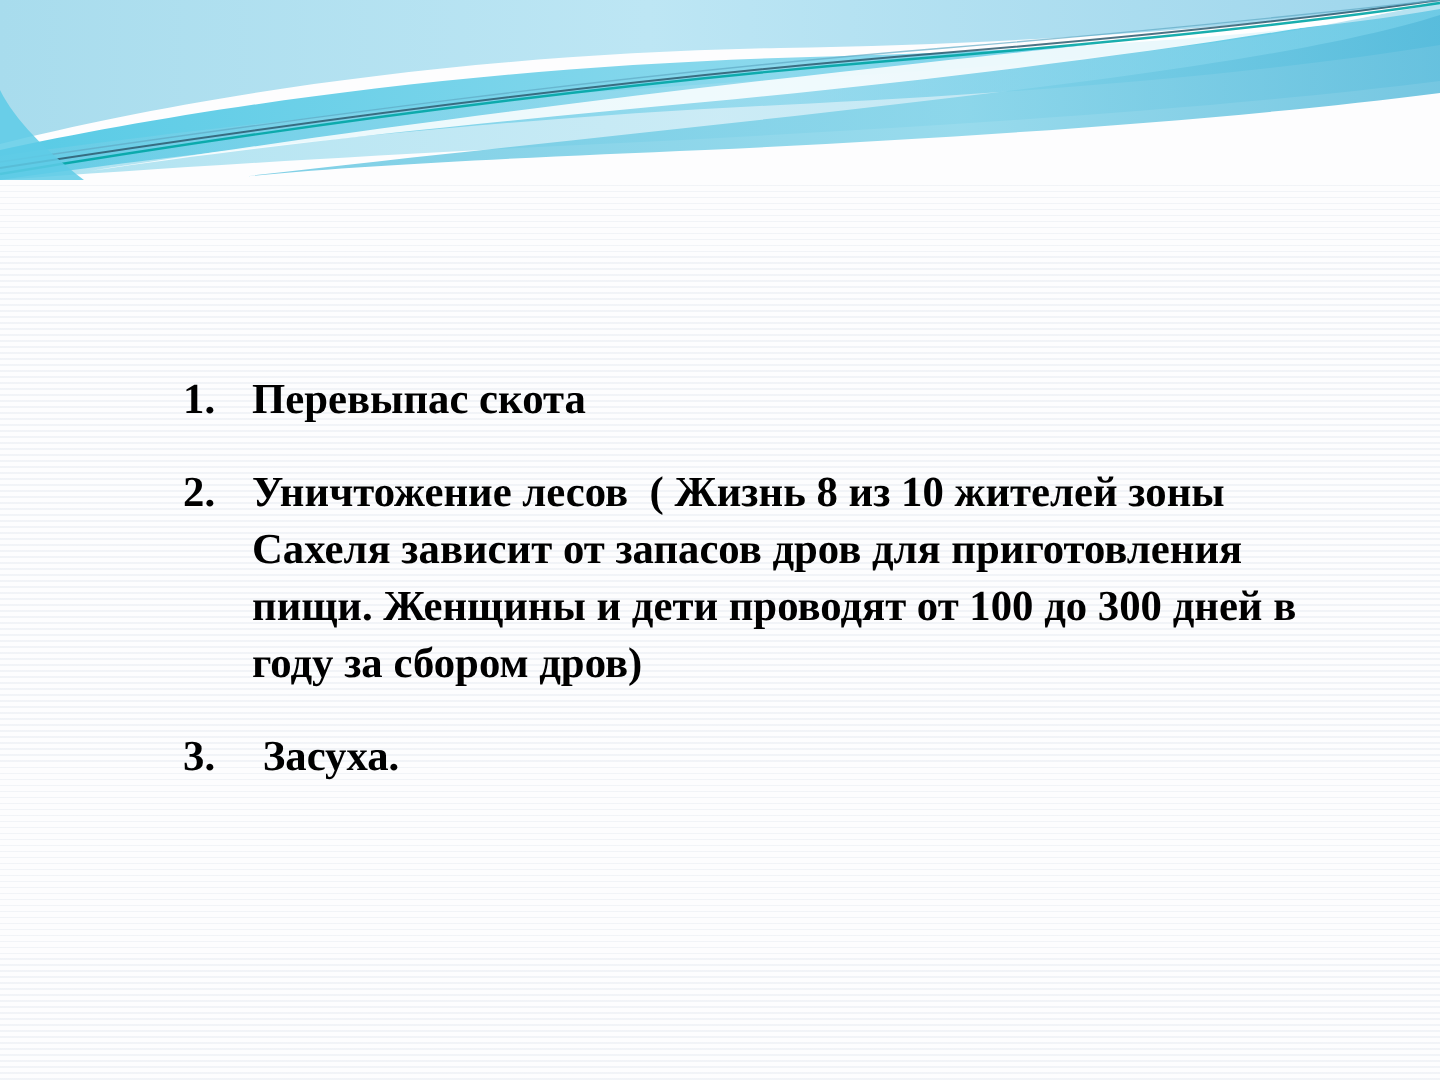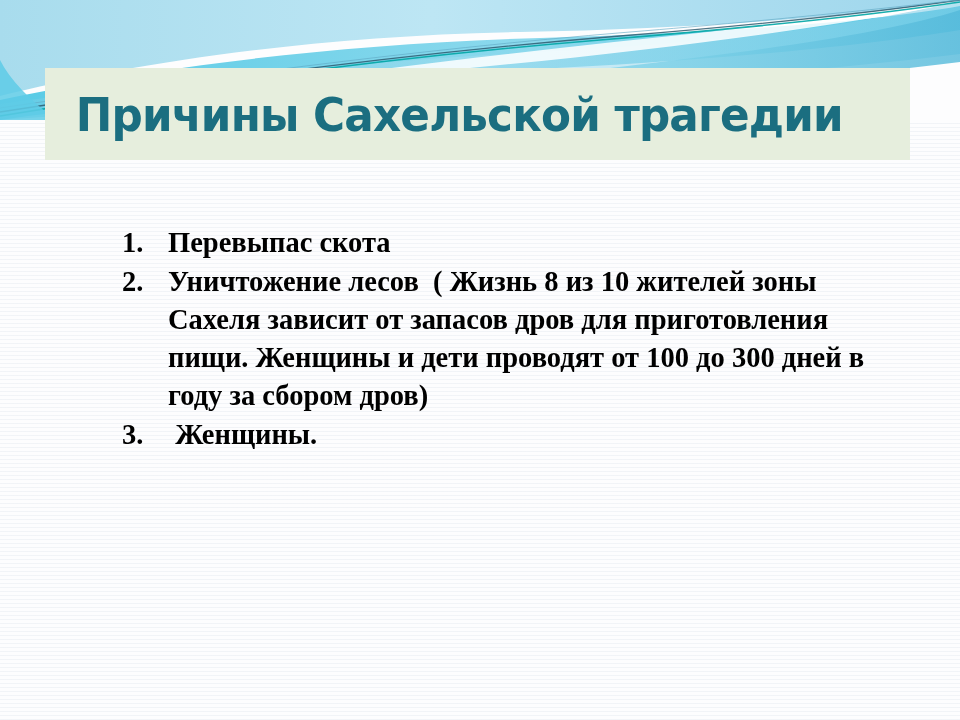--- a/index.html
+++ b/index.html
@@ -112,20 +112,21 @@
     text-align: left;
     font-family: "Liberation Serif", "DejaVu Serif", serif;
     font-weight: bold;
     font-size: 28.5px;
     line-height: 38px;
     color: #000000;
   }
   ol#bullet-list > li .item-text {
     display: block;
     white-space: pre-wrap;
+    margin-top: 24px;
   }
 </style>
 </head>
 <body>
 
 <div id="slide">
 
   <div id="slide-texture"></div>
 
   <div id="wave-banner">
@@ -172,34 +173,31 @@
       <path d="M0,116 C170,88 380,58 600,40 C760,27 880,14 960,2" fill="none" stroke="#00a5a5" stroke-width="1.6" opacity="0.9"></path>
 
       <path d="M0,112 C180,84 400,54 620,36 C780,23 890,10 960,0" fill="none" stroke="#2d5a6e" stroke-width="1.3" opacity="0.85"></path>
 
       <path d="M0,108 C190,80 410,50 630,32 C790,19 895,7 960,0" fill="none" stroke="#5fa9c4" stroke-width="0.9" opacity="0.7"></path>
 
       <path d="M0,60 L0,120 L56,120 C30,100 10,80 0,60 Z" fill="#5ecbe6" opacity="0.85"></path>
     </svg>
   </div>
 
-  <div id="title-band">
-    <h1 id="title-text">Причины Сахельской трагедии</h1>
-  </div>
 
   <div id="content-body">
     <ol id="bullet-list">
       <li>
         <span class="marker">1.</span>
         <span class="item-text">Перевыпас скота</span>
       </li>
       <li>
         <span class="marker">2.</span>
         <span class="item-text">Уничтожение лесов  ( Жизнь 8 из 10 жителей зоны Сахеля зависит от запасов дров для приготовления пищи. Женщины и дети проводят от 100 до 300 дней в году за сбором дров)</span>
       </li>
       <li>
         <span class="marker">3.</span>
-        <span class="item-text"> Женщины.</span>
+        <span class="item-text"> Засуха.</span>
       </li>
     </ol>
   </div>
 
 </div>
 
 </body></html>

